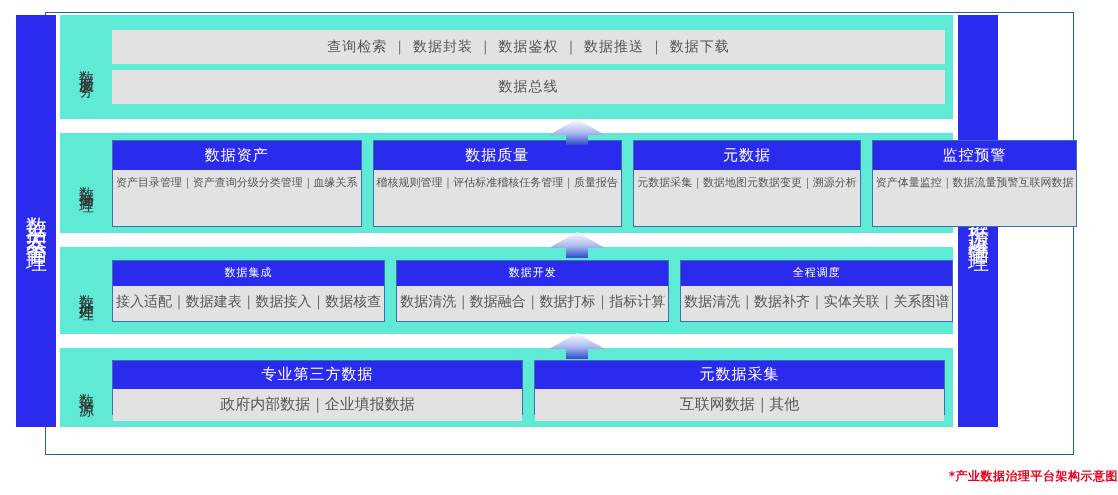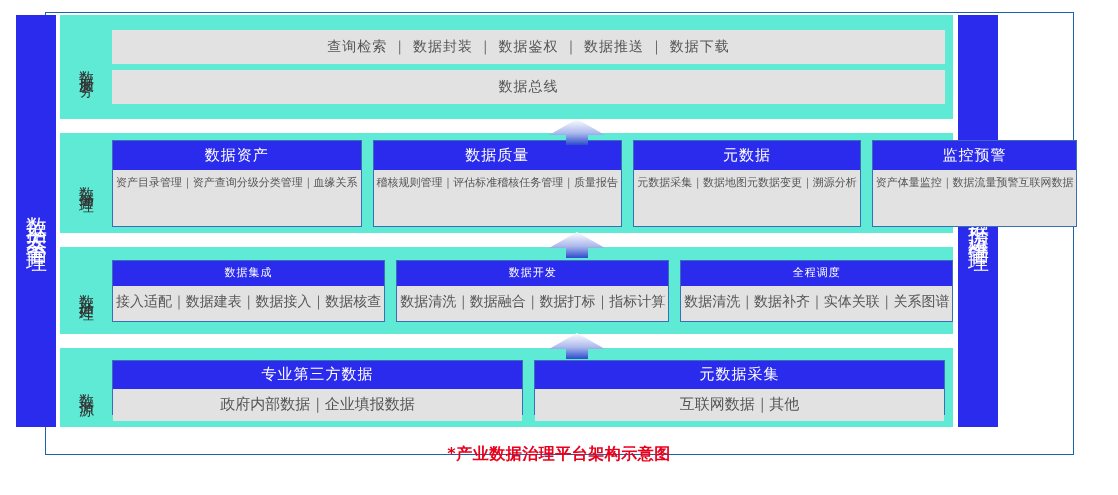--- a/index.html
+++ b/index.html
@@ -177,25 +177,25 @@
     pointer-events: none;
   }
   #arrow-1 { left: 489px; top: 104px; }
   #arrow-2 { left: 489px; top: 217px; }
   #arrow-3 { left: 489px; top: 318px; }
 
   
   #caption {
     position: absolute;
     left: 0;
-    top: 444px;
+    top: 468px;
     width: 1118px;
-    text-align: center;
+    text-align: right;
     color: #e8001c;
-    font-size: 16px;
+    font-size: 12px;
     font-weight: bold;
     letter-spacing: 0.5px;
   }
 </style>
 </head>
 <body>
 
 <div id="outer-frame"></div>
 
 <div class="side-pillar" id="pillar-left">

